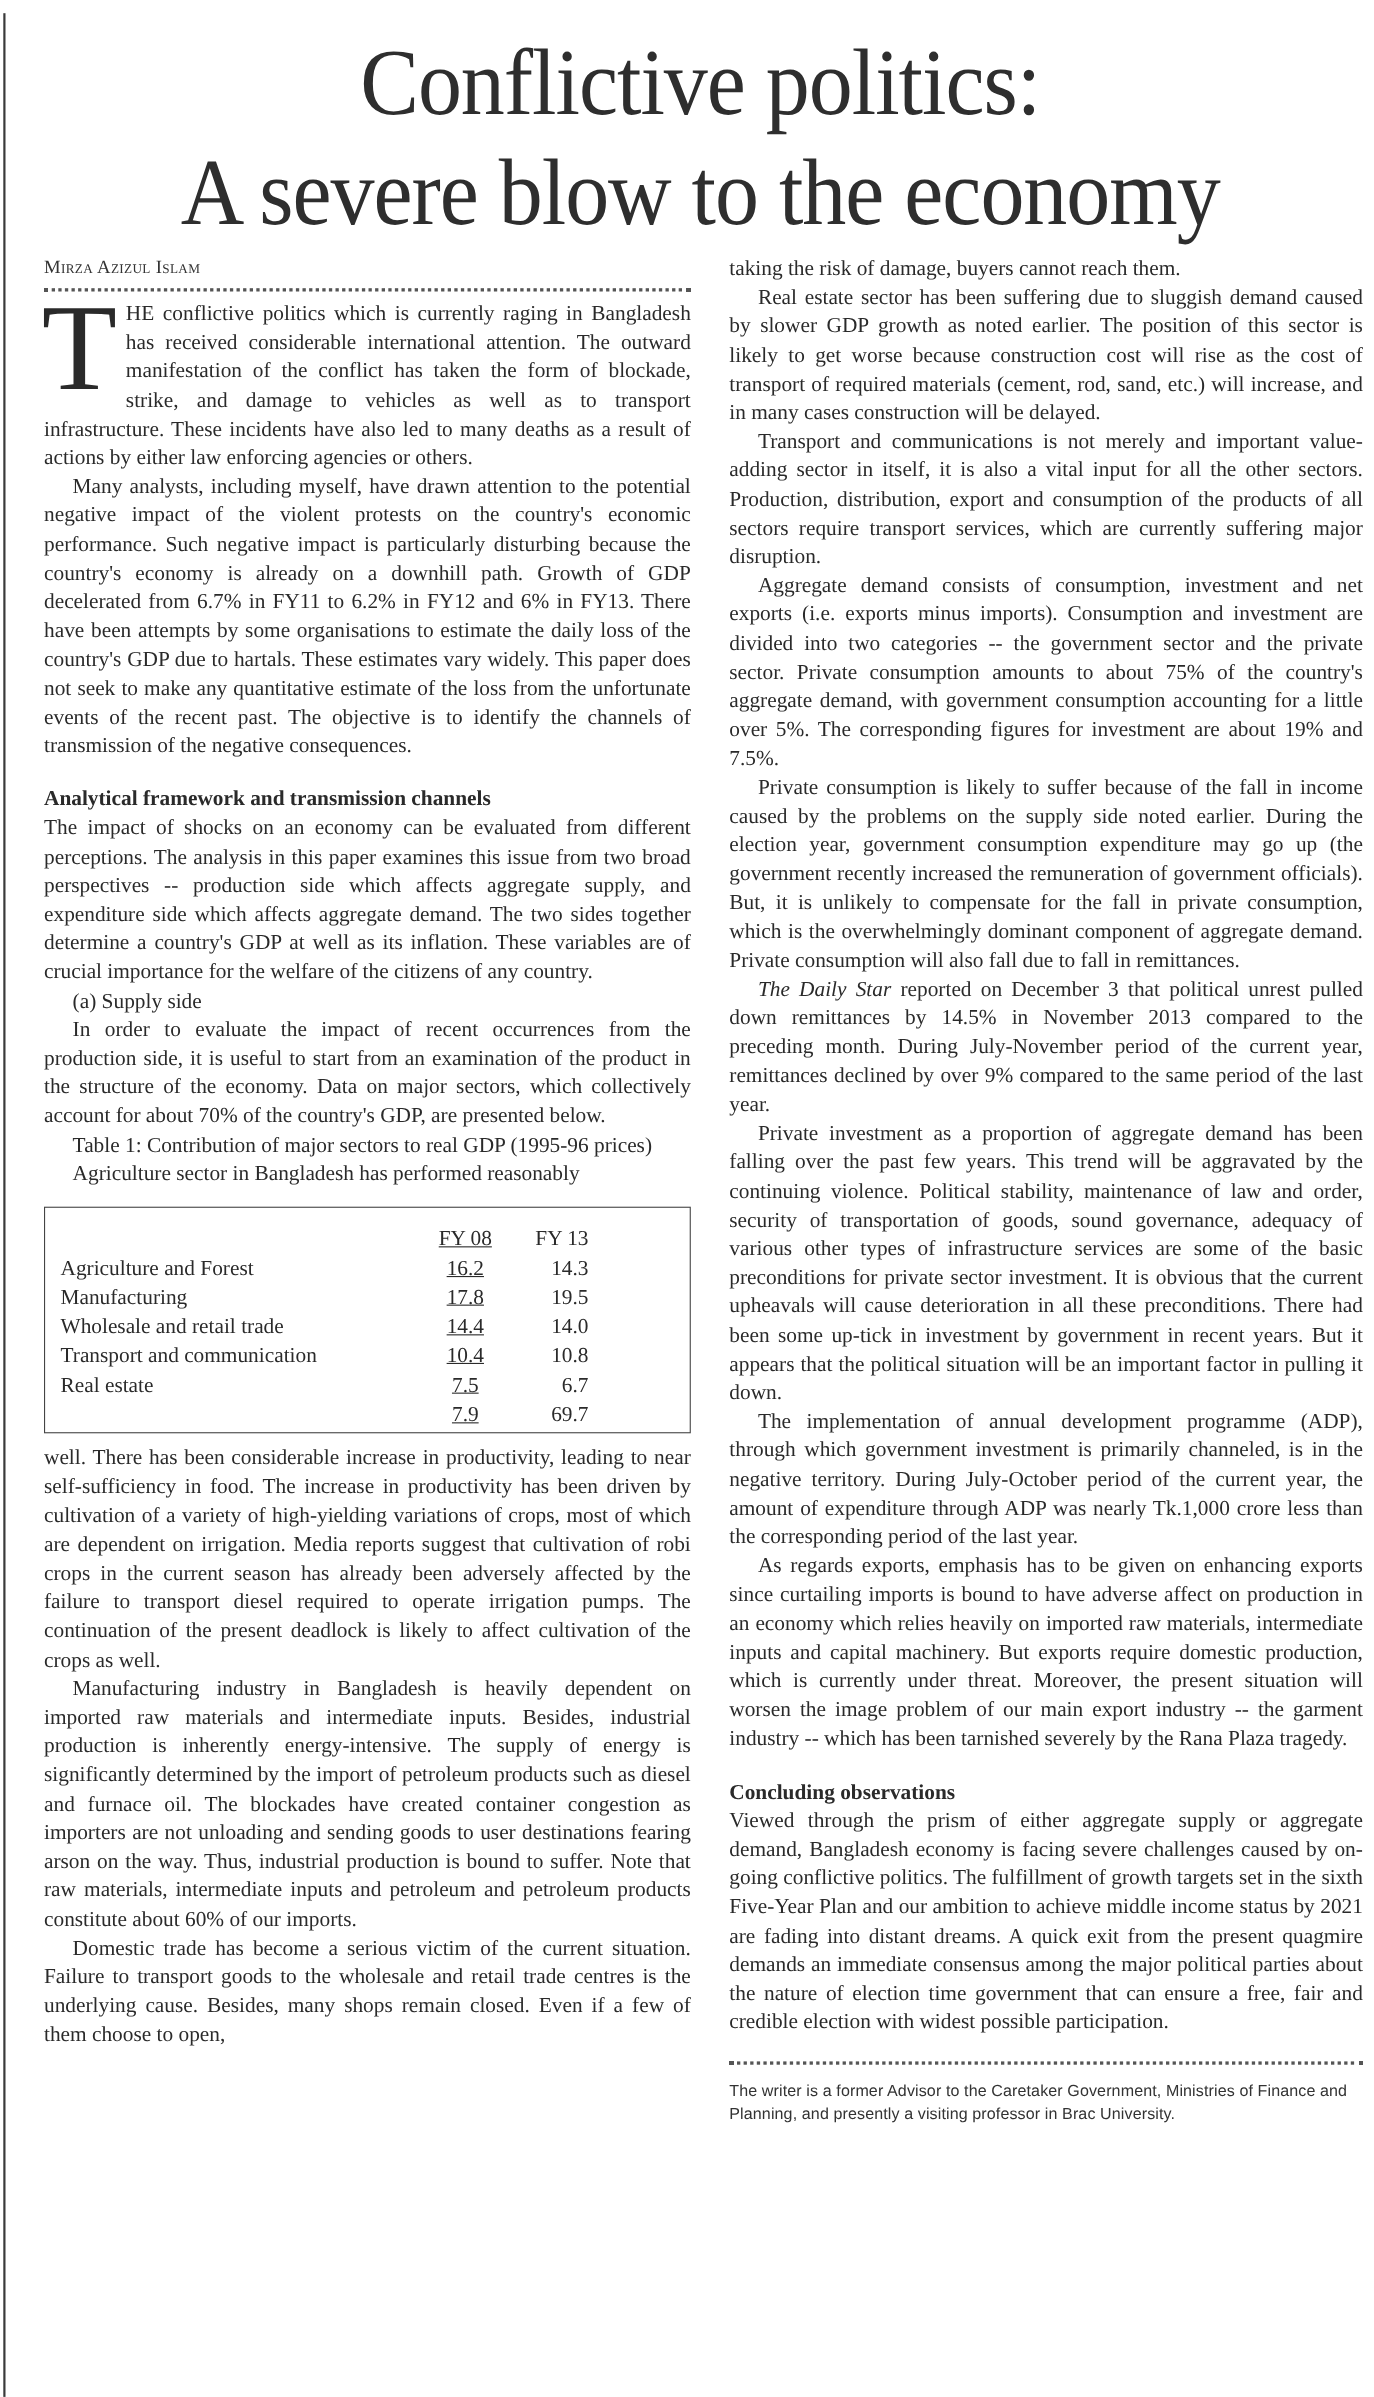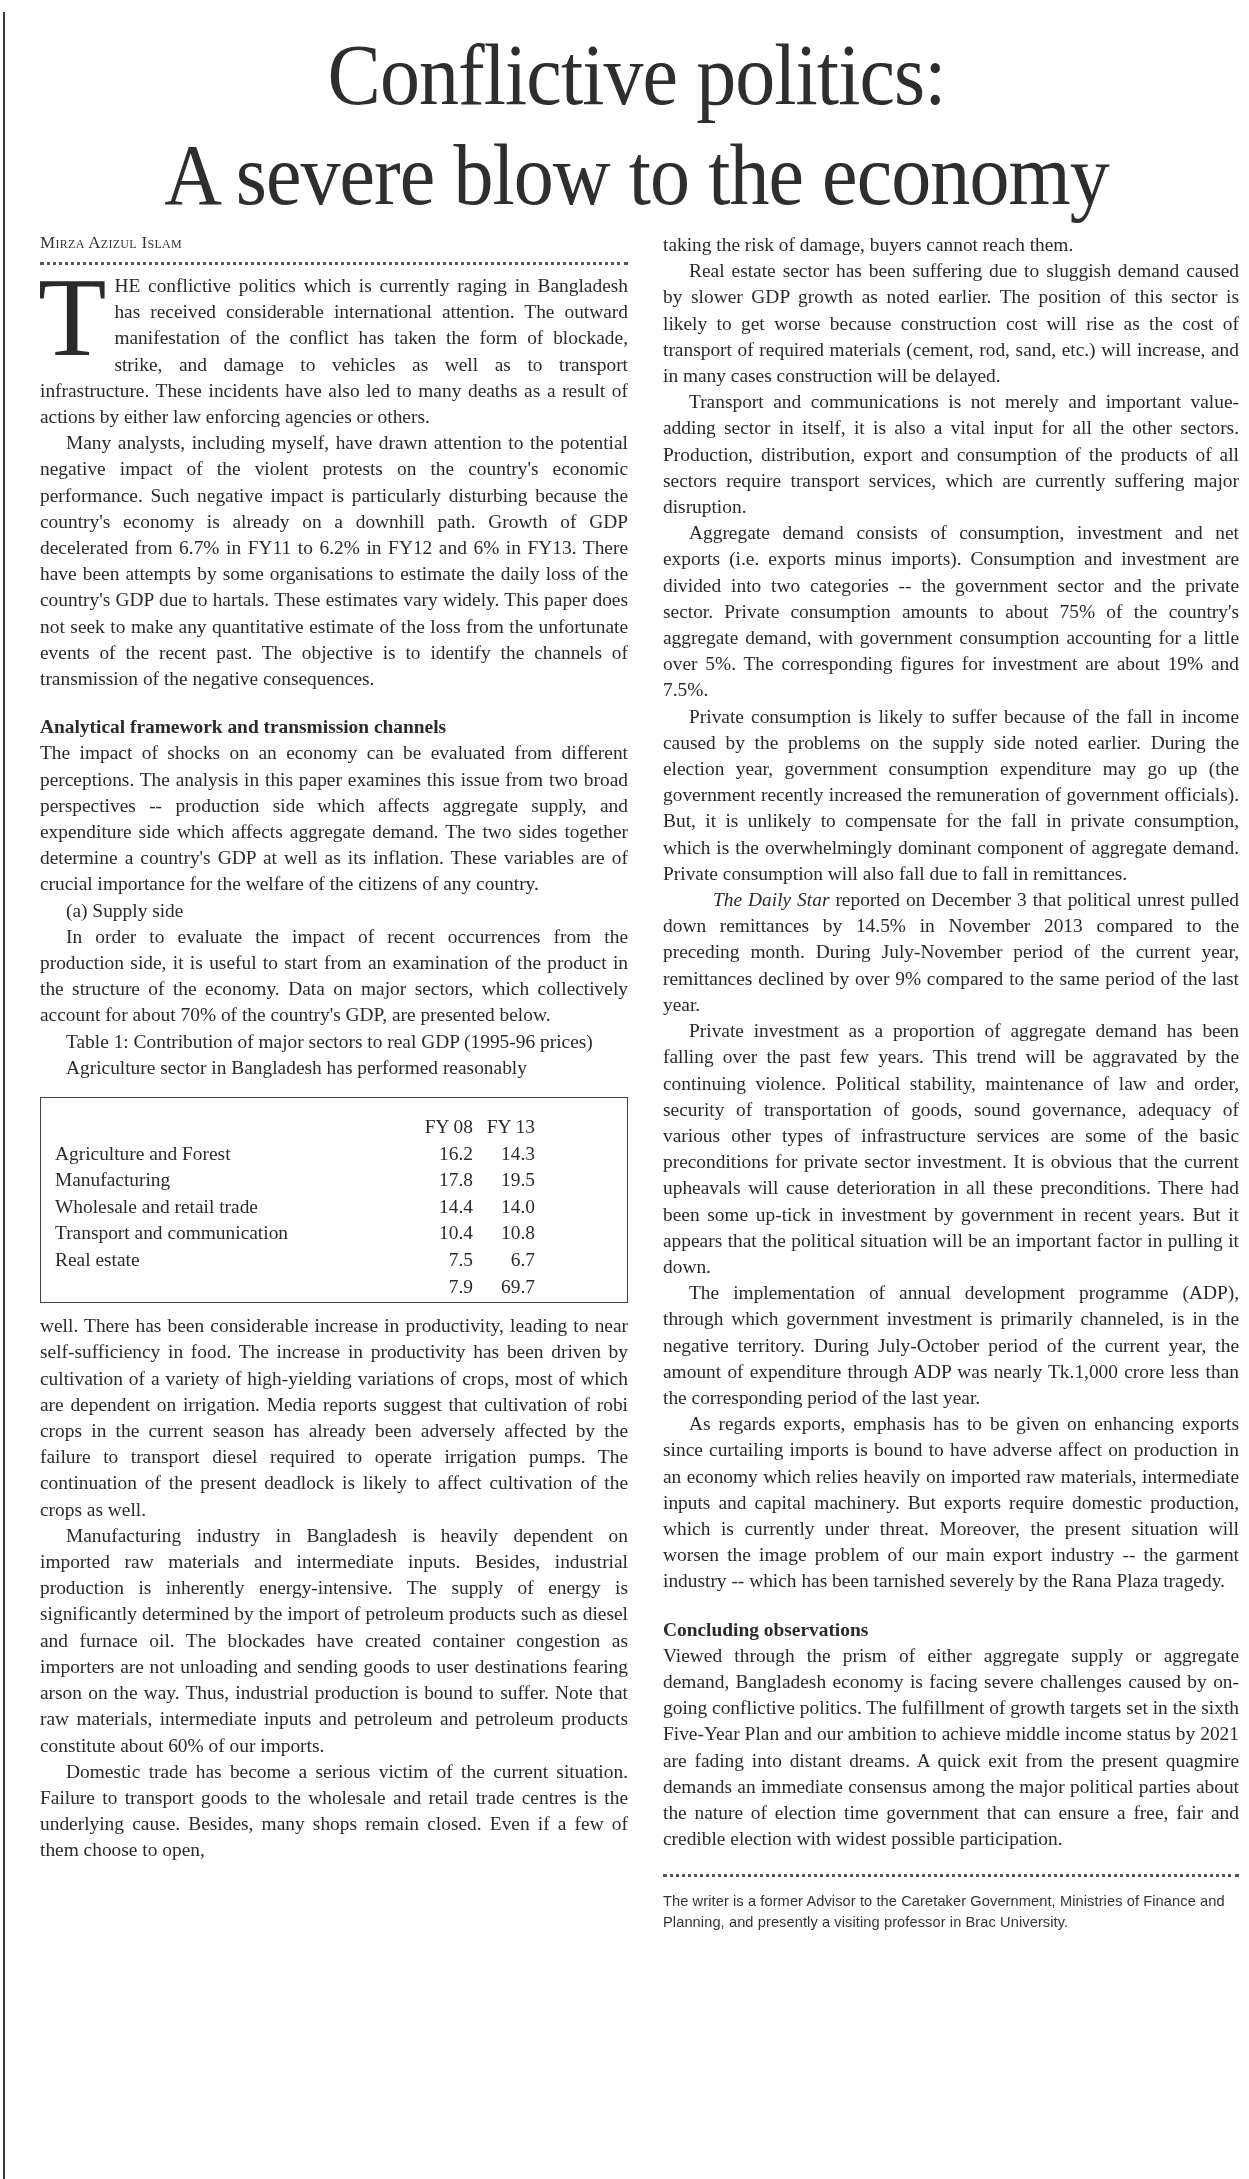--- a/index.html
+++ b/index.html
@@ -26,29 +26,29 @@
   .dots { height: 0; border-top: 3px dotted #555; margin: 8px 0 8px 0; }
 
   p { margin: 0; }
   p.ind { text-indent: 26px; }
   .dropcap {
     float: left; font-size: 112px; line-height: 84px; height: 84px;
     margin: 2px 8px 0 -2px; color: #2a2a2a; font-family: "Liberation Serif", serif;
   }
   .section-head { font-weight: bold; margin-top: 22px; font-size: 19.4px; }
   .subhead { text-indent: 26px; }
-  em { font-style: italic; margin-left: 24px; }
+  em { font-style: italic; }
 
   .table-box {
     border: 1.5px solid #444; margin: 16px 0 10px 0; padding: 16px 14px 2px 14px;
   }
   table.gdp { border-collapse: collapse; width: 100%; font-size: 19.4px; line-height: 26.6px; }
   table.gdp td { padding: 0; vertical-align: top; }
   table.gdp td.name { width: 318px; }
-  table.gdp td.v08 { width: 100px; text-align: right; }
+  table.gdp td.v08 { width: 100px; text-align: center; text-decoration: underline; }
   table.gdp td.v13 { width: 62px; text-align: right; }
   table.gdp td.spacer { }
 
   .footnote-dots { border-top: 3px dotted #555; margin: 22px 0 14px 0; }
   .footnote { font-family: Liberation Sans, sans-serif; font-size: 14.6px; line-height: 21px; color: #333; text-align: left; letter-spacing: 0.1px; }
 </style>
 </head>
 <body>
 
 <div class="left-rule"></div>

